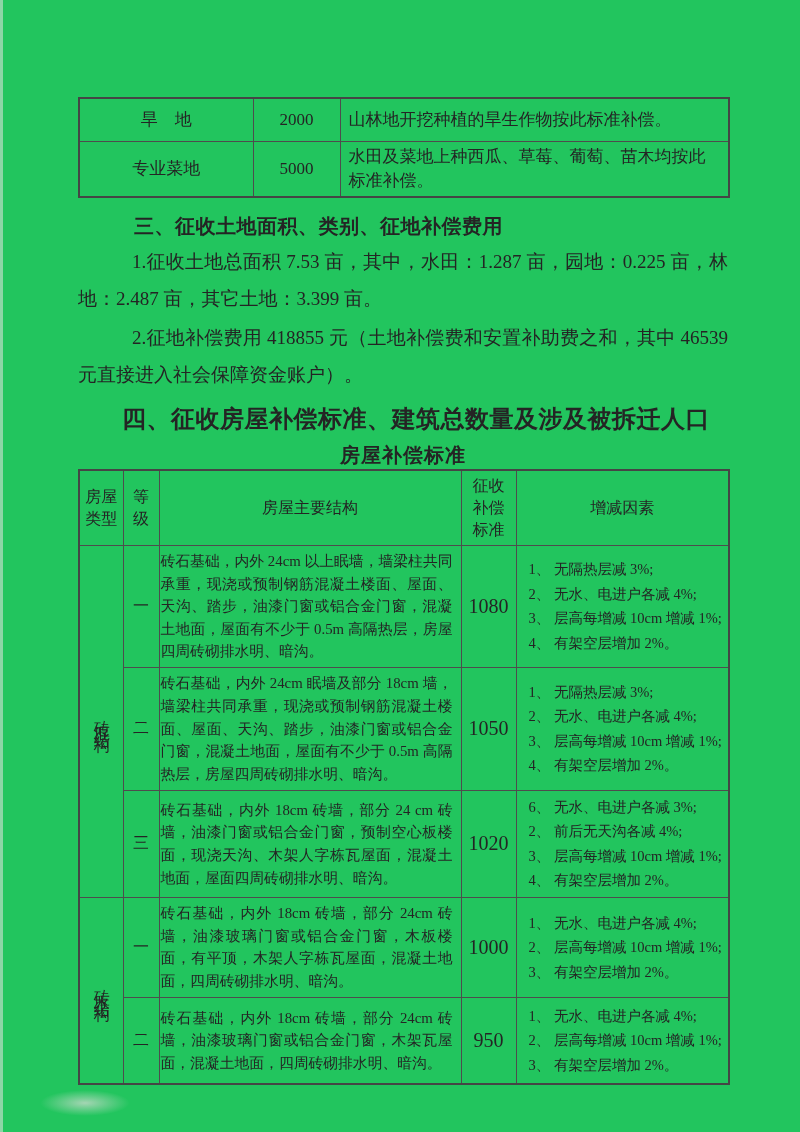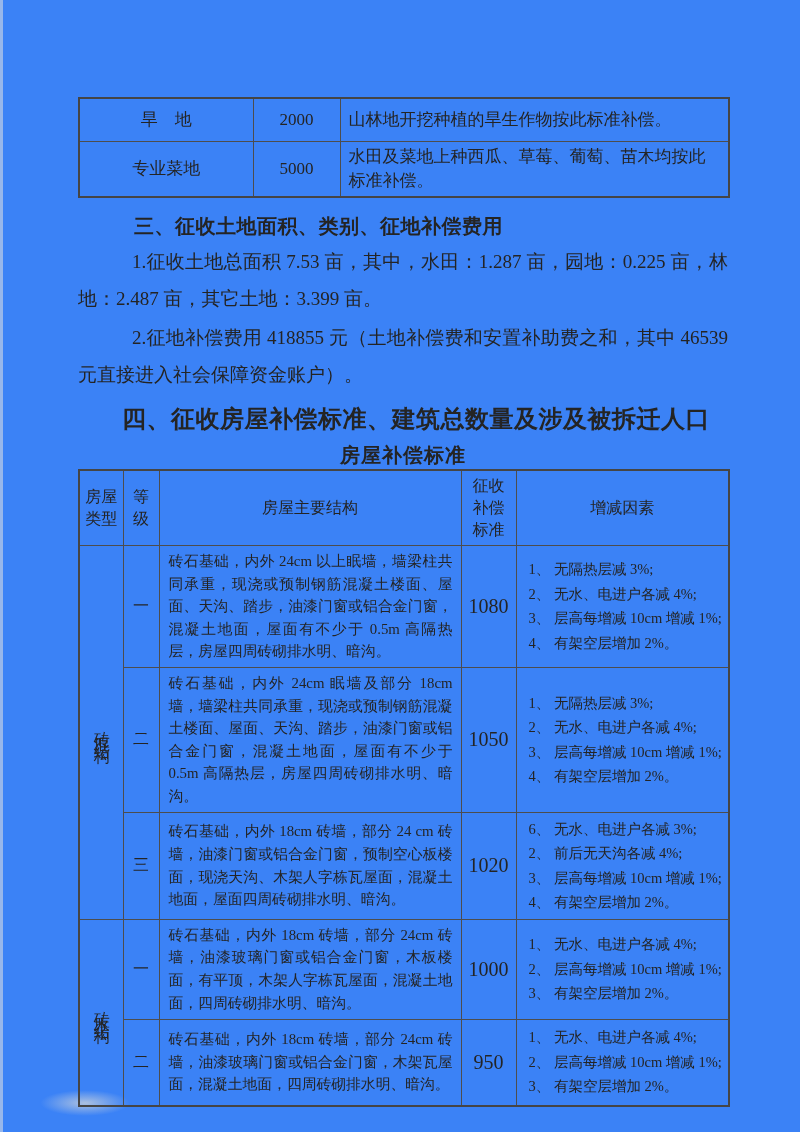--- a/index.html
+++ b/index.html
@@ -4,21 +4,21 @@
 <style>
   html,body{margin:0;padding:0;}
   body{
     width:800px;height:1132px;
     background:#fbfbf9;
     font-family:"Liberation Serif","DejaVu Serif",serif;
     color:#242424;
     overflow:hidden;
     position:relative;
   }
-  .page{position:absolute;inset:0;background:#3b82f6;}
+  .page{position:absolute;inset:0;background:#22c55e;}
   
   .scan-top{position:absolute;top:0;left:0;right:0;height:9px;
     background:linear-gradient(90deg,#c9c9c6 0%,#ededea 22%,#f8f8f5 45%,#ececе9 70%,#e2e2df 100%);
     opacity:.5;filter:blur(1.2px);}
   .scan-left{position:absolute;top:0;left:0;width:3px;height:100%;background:#e4e4e1;opacity:.55;}
   .scan-smudge{position:absolute;left:40px;top:1090px;width:90px;height:26px;border-radius:50%;
     background:radial-gradient(ellipse at center,#dcdcd8 0%,rgba(250,250,248,0) 70%);opacity:.7;}
 
   .content{position:absolute;left:78px;top:97px;width:650px;}
 
@@ -39,21 +39,21 @@
   .unit-note{font-size:15.5px;text-align:right;padding-right:16px;margin:15px 0 3px;}
 
   .house-table{border:2px solid #454545;}
   .house-table th{font-weight:normal;font-size:16px;line-height:22px;text-align:center;
     vertical-align:middle;padding:4px 2px;height:58px;}
   .house-table td{vertical-align:middle;}
   .cell-type{text-align:center;}
   .vtext{writing-mode:vertical-rl;text-orientation:upright;font-size:16px;
     letter-spacing:6px;display:inline-block;margin:0 auto;}
   .cell-grade{text-align:center;font-size:16px;}
-  .cell-structure{font-size:14.8px;line-height:22.6px;text-align:justify;padding:4px 8px 4px 9px;}
+  .cell-structure{font-size:14.8px;line-height:22.6px;text-align:justify;padding:4px 8px 4px 1px;}
   .cell-standard{text-align:center;font-size:20px;}
   .cell-factors{font-size:14.5px;line-height:24.5px;padding:4px 2px 4px 12px;}
   .house-table tbody tr:nth-child(1) td{height:106px;}
   .house-table tbody tr:nth-child(2) td{height:114px;}
   .house-table tbody tr:nth-child(3) td{height:95px;}
   .house-table tbody tr:nth-child(4) td{height:91px;}
   .house-table tbody tr:nth-child(5) td{height:77px;}
 </style>
 </head>
 <body>

